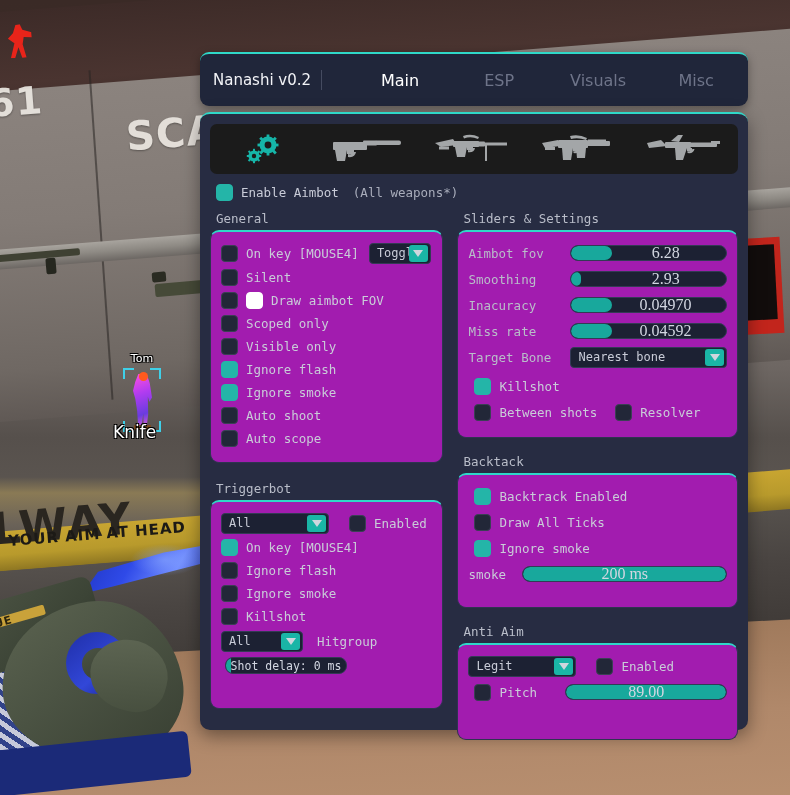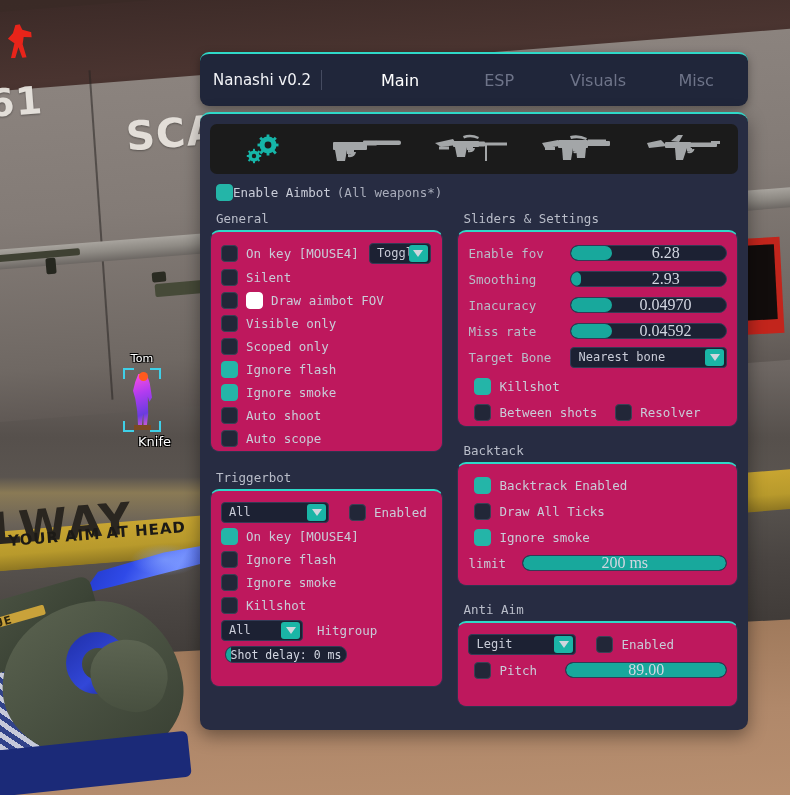--- a/index.html
+++ b/index.html
@@ -98,22 +98,22 @@
   .bg-prop.p2b { left: 152px; top: 272px; width: 14px; height: 10px; background:#2a2b22; }
 
   
   .esp { position: absolute; left: 113px; top: 352px; width: 58px; height: 98px; }
   .esp-name {
     position: absolute; left: 0; top: 0; width: 58px; text-align: center;
     color: #ffffff; font-size: 11px; font-family: "DejaVu Sans", sans-serif;
     text-shadow: 1px 1px 0 #000, -1px 1px 0 #000, 1px -1px 0 #000, -1px -1px 0 #000;
   }
   .esp-weapon {
-    position: absolute; left: 0; bottom: 1px; width: 58px; text-align: right;
-    color: #ffffff; font-size: 13px; font-family: "DejaVu Sans", sans-serif;
+    position: absolute; left: 0; bottom: 8px; width: 58px; text-align: left;
+    color: #ffffff; font-size: 17px; font-family: "DejaVu Sans", sans-serif;
     text-shadow: 1px 1px 0 #000, -1px 1px 0 #000, 1px -1px 0 #000, -1px -1px 0 #000;
   }
   .esp-corner { position: absolute; width: 11px; height: 11px; border: 2px solid #3fd0e8; }
   .esp-corner.tl { left: 10px; top: 16px; border-right: none; border-bottom: none; }
   .esp-corner.tr { right: 10px; top: 16px; border-left: none; border-bottom: none; }
   .esp-corner.bl { left: 10px; bottom: 18px; border-right: none; border-top: none; }
   .esp-corner.br { right: 10px; bottom: 18px; border-left: none; border-top: none; }
   .esp-body {
     position: absolute; left: 20px; top: 22px; width: 19px; height: 56px;
     background: linear-gradient(160deg,#ff4fe0 0%, #b13cf0 35%, #6a3ce0 70%, #ff6bd0 100%);
@@ -221,21 +221,21 @@
   }
 
   .weapon-bar {
     height: 50px; background: #1b1b1b; border-radius: 7px;
     display: flex; align-items: center;
   }
   .weap { flex: 1; display: flex; align-items: center; justify-content: center; cursor: pointer; }
   .weap svg { display: block; }
 
   .enable-row {
-    display: flex; align-items: center; 
+    display: flex; align-items: center; gap: 8px;
     margin: 10px 0 0 6px;
   }
   .lbl { color: #c9ccd8; font-size: 12.5px; font-family: "DejaVu Sans Mono", monospace; }
   .lbl-dim { color: #a9adbb; }
 
   .cb {
     width: 17px; height: 17px; border-radius: 4px;
     background: #222738; border: 1px solid #3a4055; flex: none;
   }
   .cb.on { background: #24b5a8; border-color: #24b5a8; }
@@ -244,25 +244,25 @@
   .columns { display: flex; gap: 14px; margin-top: 10px; }
   .col-left { width: 238px; }
   .col-right { width: 286px; }
 
   .sec-title {
     color: #b9bdc9; font-size: 12.5px; margin: 0 0 0 6px;
     font-family: "DejaVu Sans Mono", monospace;
   }
   .group {
     margin-top: 4px;
-    background: #be185d;
+    background: #a21caf;
     border: 1px solid #2e3450;
     border-top: 2px solid #2fd8c8;
     border-radius: 9px;
-    padding: 8px 10px 1px 10px;
+    padding: 8px 10px 12px 10px;
   }
 
   .row { display: flex; align-items: center; gap: 8px; height: 23px; }
   .row.tall { height: 26px; }
 
   .dd {
     position: relative; background: #1c2133; border: 1px solid #333a55;
     border-radius: 4px; height: 21px; display: flex; align-items: center;
     color: #c9ccd8; font-size: 12px; padding-left: 7px;
   }
@@ -502,25 +502,25 @@
             <span class="lbl">Silent</span>
           </div>
 
           <div class="row">
             <span class="cb"></span>
             <span class="cb white"></span>
             <span class="lbl">Draw aimbot FOV</span>
           </div>
           <div class="row">
             <span class="cb"></span>
+            <span class="lbl">Scoped only</span>
+          </div>
+          <div class="row">
+            <span class="cb"></span>
             <span class="lbl">Visible only</span>
-          </div>
-          <div class="row">
-            <span class="cb"></span>
-            <span class="lbl">Scoped only</span>
           </div>
           <div class="row">
             <span class="cb on"></span>
             <span class="lbl">Ignore flash</span>
           </div>
           <div class="row">
             <span class="cb on"></span>
             <span class="lbl">Ignore smoke</span>
           </div>
           <div class="row">
@@ -582,21 +582,21 @@
           <div style="height:22px"></div>
         </div>
       </div>
 
       <div class="col-right">
 
         <div class="sec-title">Sliders &amp; Settings</div>
         <div class="group">
 
           <div class="row tall">
-            <span class="slabel">Enable fov</span>
+            <span class="slabel">Aimbot fov</span>
             <div class="slider valright">
               <div class="fill" style="width:26%"></div>
               <div class="val">6.28</div>
             </div>
           </div>
 
           <div class="row tall">
             <span class="slabel">Smoothing</span>
             <div class="slider valright">
               <div class="fill" style="width:6%"></div>
@@ -651,21 +651,21 @@
           </div>
           <div class="row tall">
             <span class="cb" style="margin-left:6px"></span>
             <span class="lbl">Draw All Ticks</span>
           </div>
           <div class="row tall">
             <span class="cb on" style="margin-left:6px"></span>
             <span class="lbl">Ignore smoke</span>
           </div>
           <div class="row tall">
-            <span class="lbl" style="width:46px;flex:none">limit</span>
+            <span class="lbl" style="width:46px;flex:none">smoke</span>
             <div class="slider">
               <div class="fill" style="width:100%"></div>
               <div class="val">200 ms</div>
             </div>
           </div>
           <div style="height:8px"></div>
         </div>
 
         <div class="sec-title" style="margin-top:16px">Anti Aim</div>
         <div class="group">

